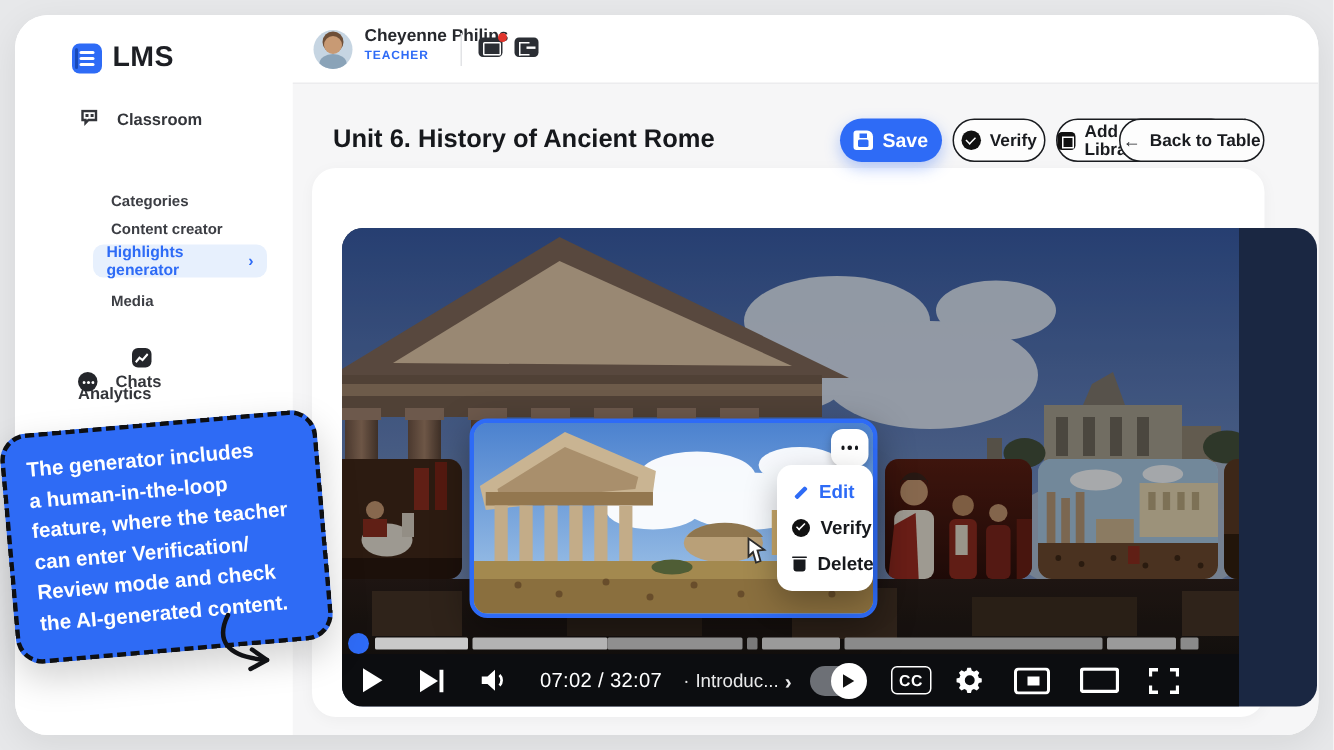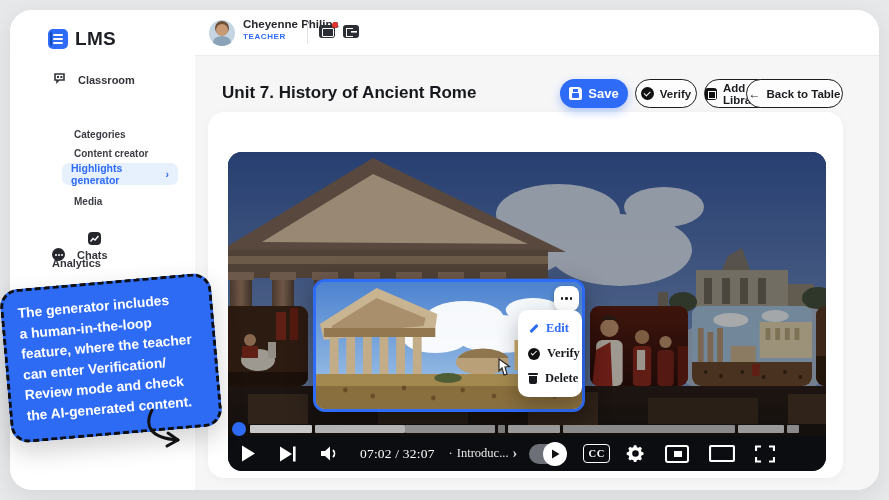--- a/index.html
+++ b/index.html
@@ -73,22 +73,22 @@
   .ic-lib-add::before { content:""; position:absolute; left:3px; top:3px; width:6px; height:6px; border:1.4px solid #fff; }
   .ic-floppy { width:13px; height:13px; position:relative; flex:none; }
   .ic-floppy::before { content:""; position:absolute; inset:0; background:#fff; border-radius:2px 4px 2px 2px; }
   .ic-floppy::after { content:""; position:absolute; left:3px; top:6px; width:7px; height:5px; background:#2e6bf6; border-radius:1px; box-shadow:0 -5px 0 -1px #2e6bf6; }
   .arr-left { font-size:12px; font-weight:700; }
 
   
   .panel { position:absolute; left:198px; top:102px; width:635px; height:366px; background:#fff;
            border-radius:16px; z-index:3; box-shadow:0 2px 10px rgba(0,0,0,.04); }
   .section-title { position:absolute; left:20px; top:15px; font-size:12.5px; font-weight:700; color:#17191d; }
-  .video { position:absolute; left:20px; top:40px; width:598px; height:319px; border-radius:14px;
-           overflow:hidden; background:#1a2742;font-family:Liberation Serif, serif; }
+  .video { position:absolute; left:20px; top:40px; width:650px; height:319px; border-radius:14px;
+           overflow:hidden; background:#1a2742; }
   .scene { position:absolute; left:0; top:0; width:598px; height:234px; }
   .ruins { position:absolute; left:0; top:234px; width:598px; height:51px;
            background:linear-gradient(#241811,#16100b); }
   .ruins i { position:absolute; background:#3a2a1b; display:block; }
   .dim { position:absolute; left:0; top:0; width:598px; height:285px; background:rgba(10,14,24,.22); }
 
   
   .thumb { position:absolute; top:154px; height:80px; border-radius:9px; overflow:hidden; }
   .thumb .shade { position:absolute; inset:0; background:rgba(0,0,0,.32); }
   .thumb svg { position:absolute; inset:0; width:100%; height:100%; }
@@ -202,21 +202,21 @@
     <div class="avatar"></div>
     <div class="who">
       <div class="name">Cheyenne Philips</div>
       <div class="role">TEACHER</div>
     </div>
     <div class="hdr-div"></div>
     <div class="hdr-ic mail"></div>
     <div class="hdr-ic exit"></div>
   </div>
 
-  <div class="page-title">Unit 7. History of Ancient Rome</div>
+  <div class="page-title">Unit 6. History of Ancient Rome</div>
 
   <div class="btn btn-save">
     <span class="ic-floppy"></span>
     <span>Save</span>
   </div>
   <div class="btn btn-line btn-verify">
     <span class="ic-check-ci"></span>
     <span>Verify</span>
   </div>
   <div class="btn btn-line btn-add">

